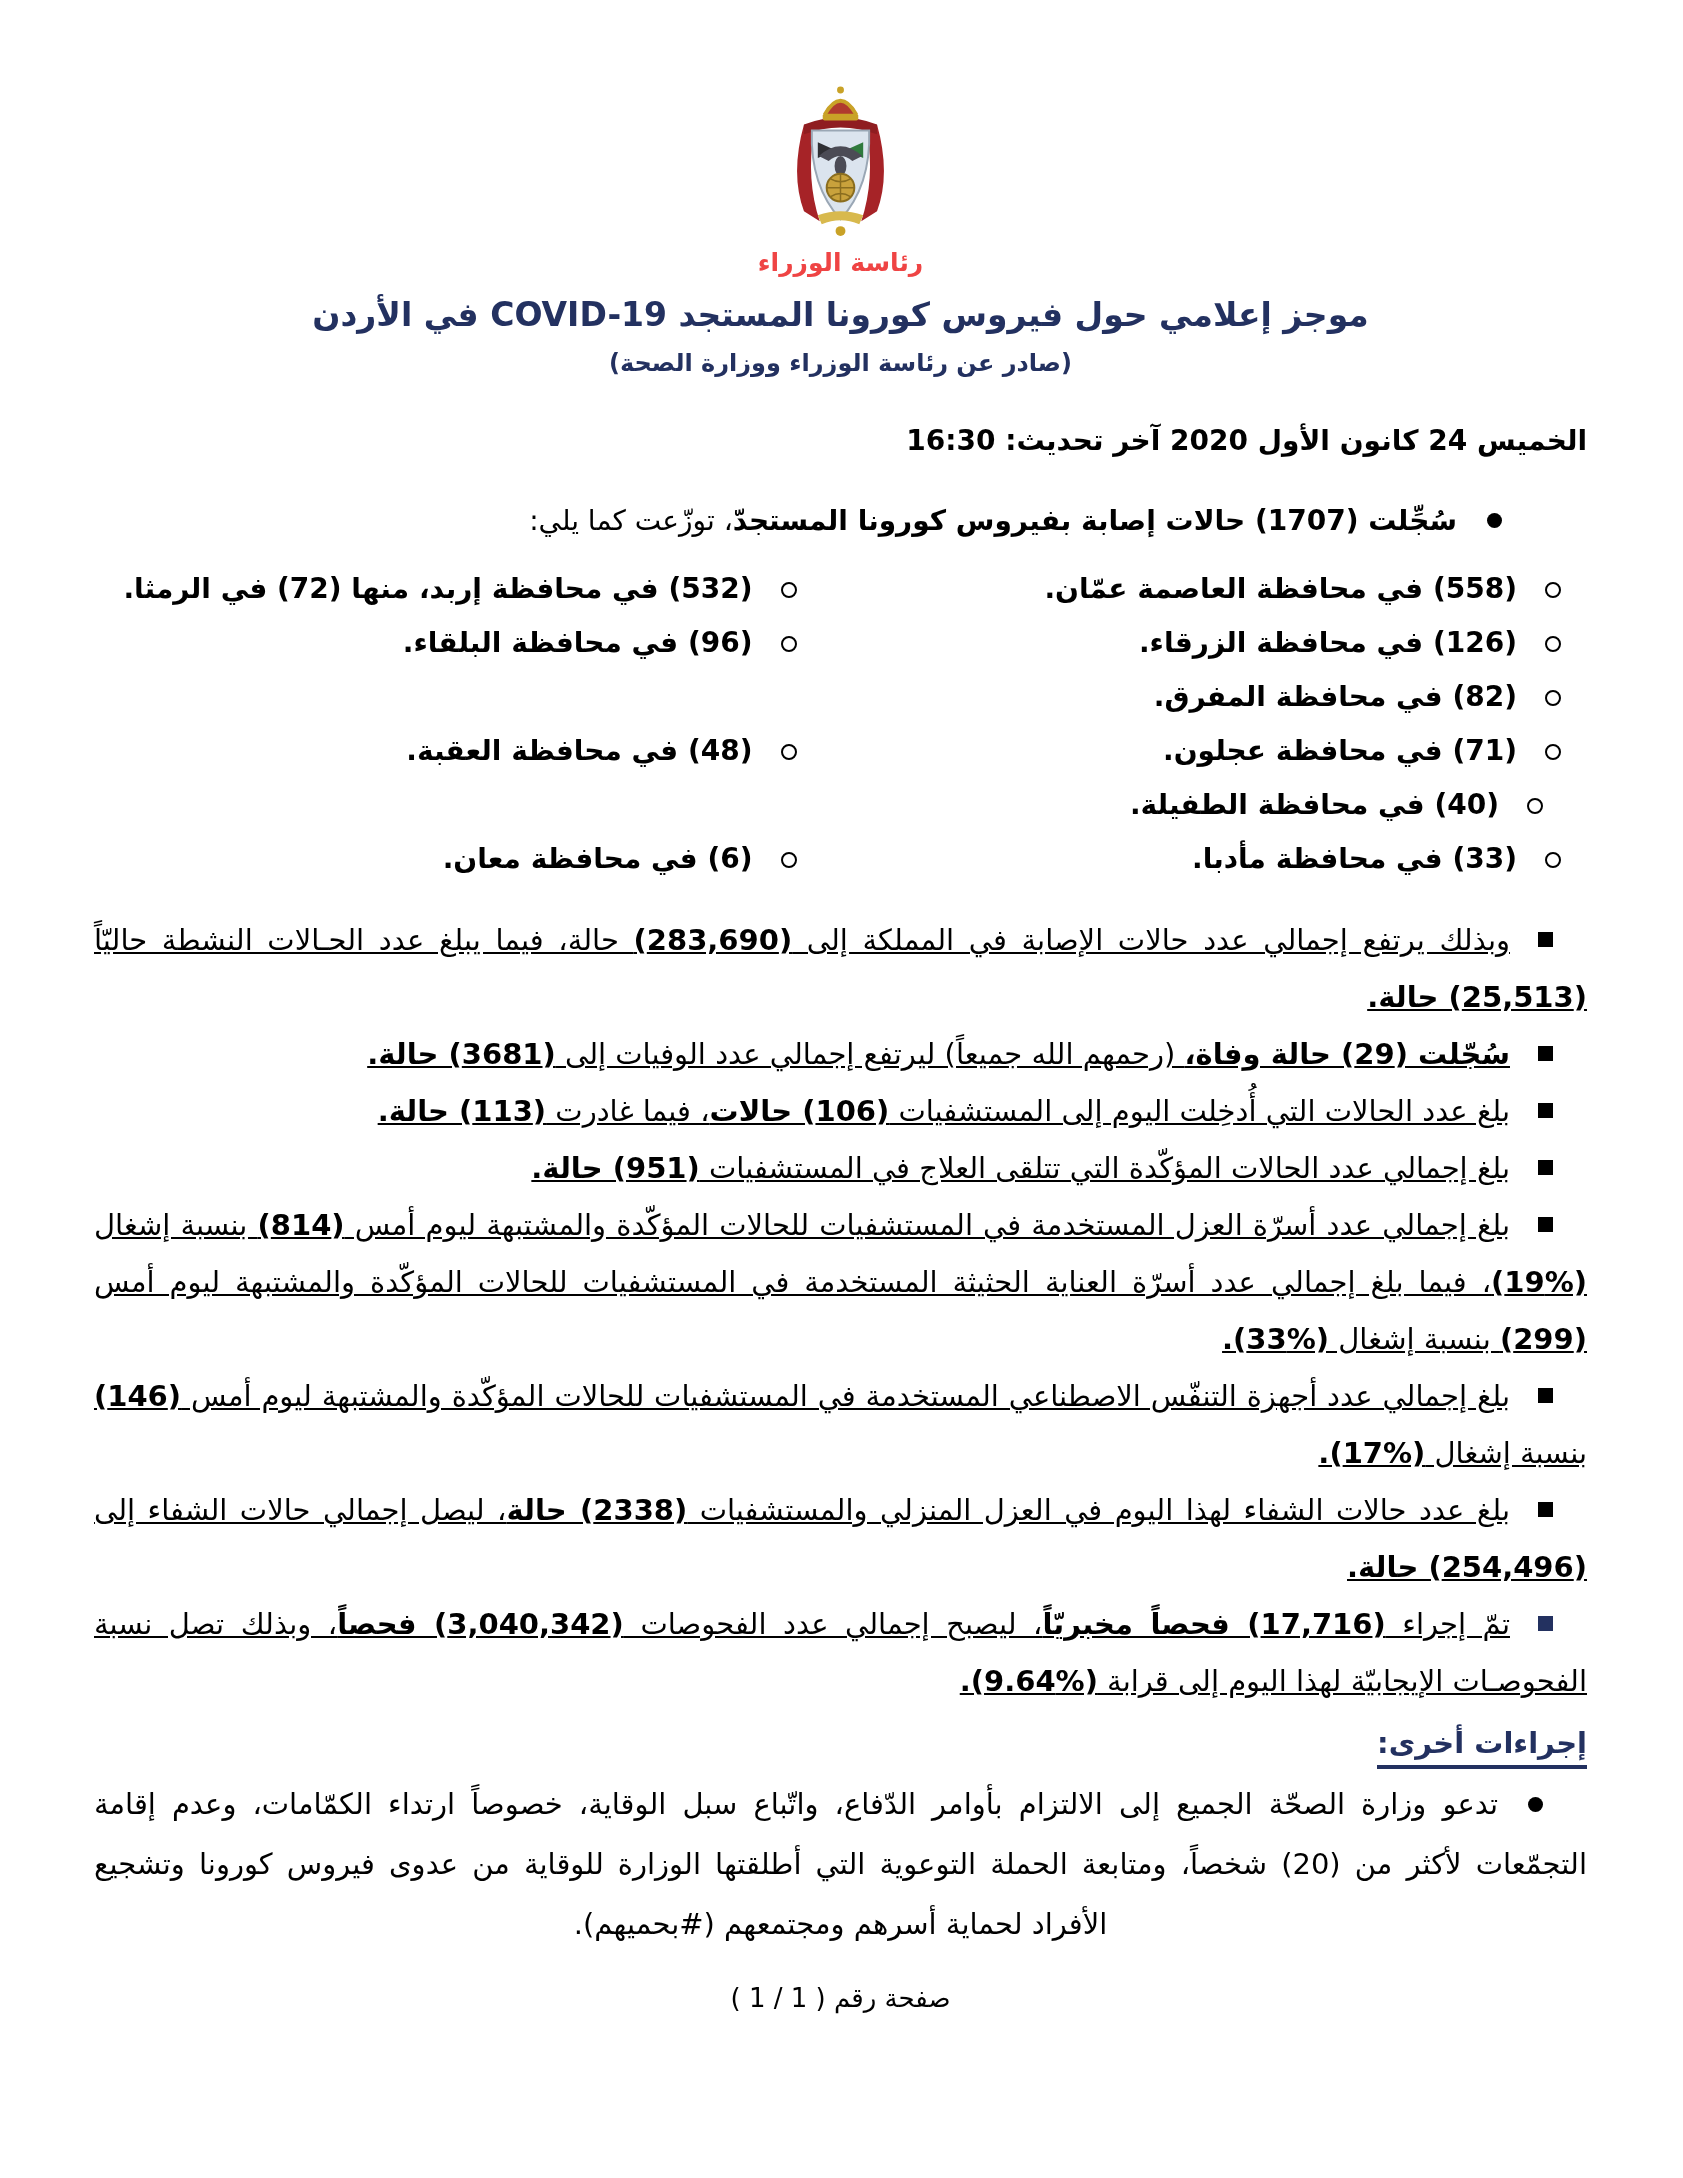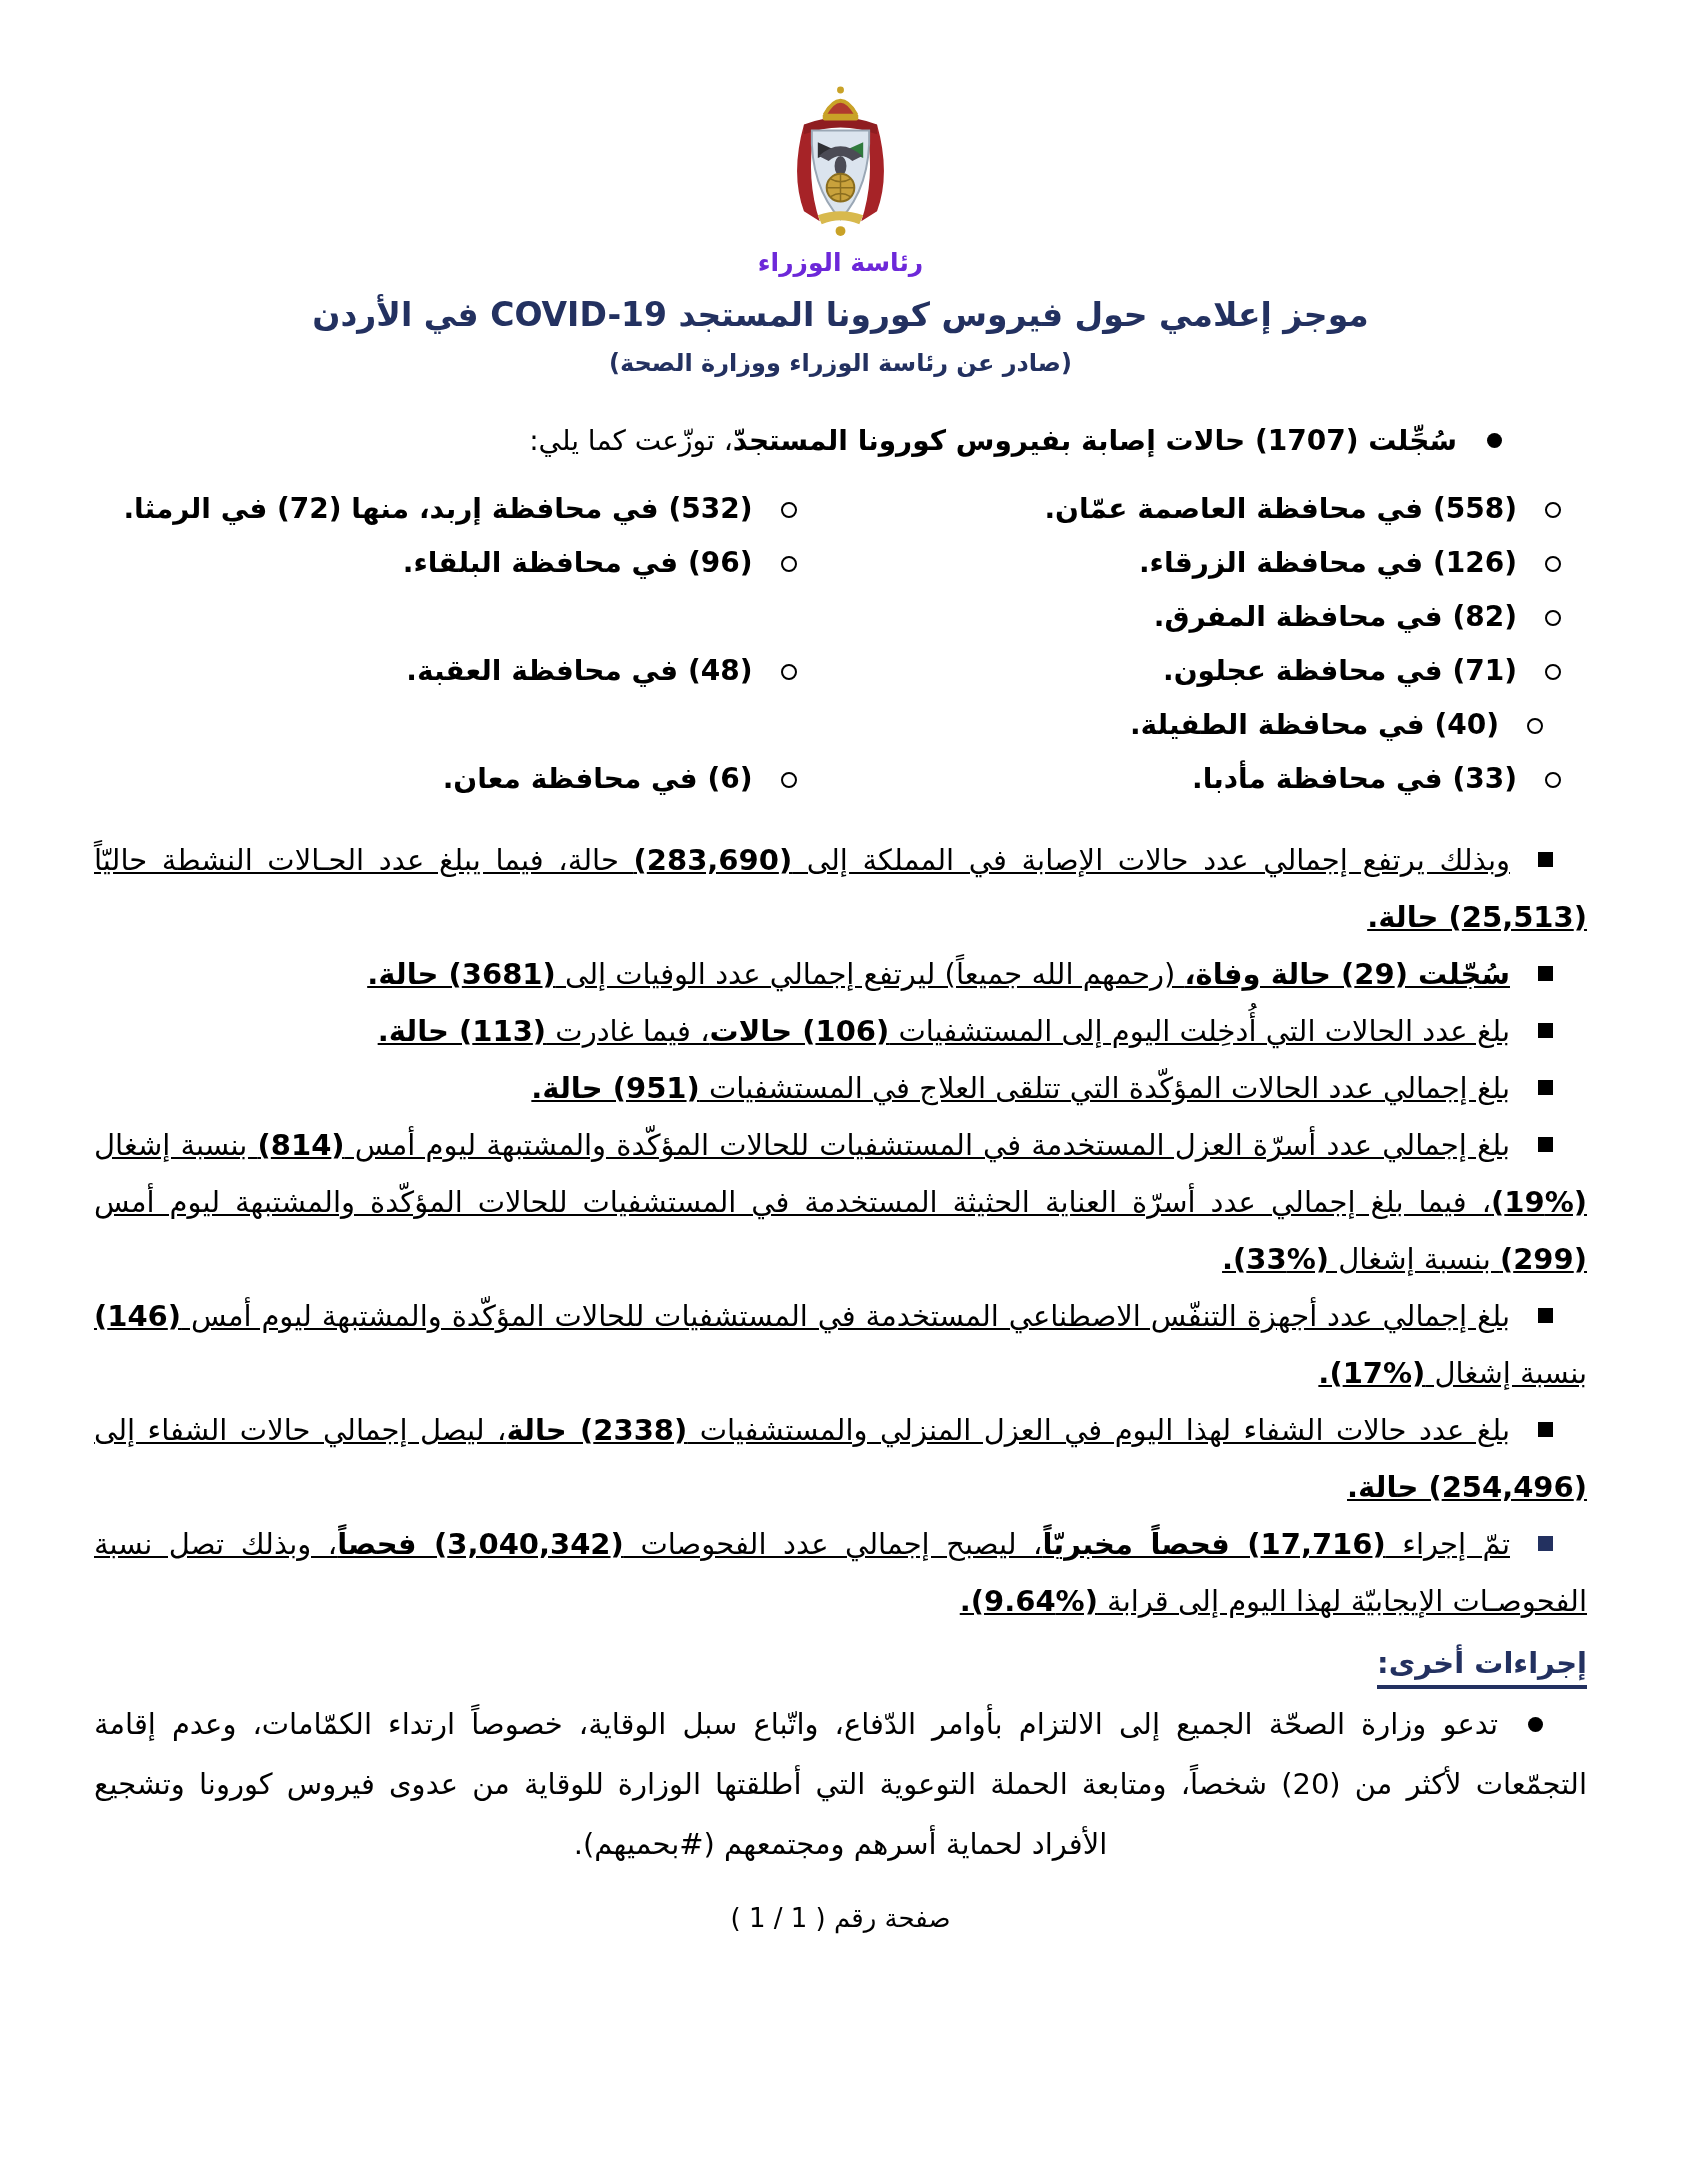--- a/index.html
+++ b/index.html
@@ -1,21 +1,21 @@
 <!DOCTYPE html>
 <html lang="ar" dir="rtl"><head>
 <meta charset="utf-8">
 <style>
   :root{ --navy:#233160; --ink:#000; }
   html,body{margin:0;padding:0;background:#fff;}
   .page{position:relative;width:1683px;height:2178px;background:#fff;overflow:hidden;
         direction:rtl;font-family:"DejaVu Sans",sans-serif;color:var(--ink);}
   .content{padding:85px 96px 0 94px;}
   .logo{text-align:center;}
-  .logo-caption{font-size:25px;font-weight:700;color:#6d28d9;line-height:40px;letter-spacing:1px;}
+  .logo-caption{font-size:25px;font-weight:700;color:#ef4444;line-height:40px;letter-spacing:1px;}
   .title{margin-top:10px;font-size:33px;font-weight:700;color:var(--navy);text-align:center;line-height:44px;}
   .subtitle{margin-top:10px;font-size:24px;font-weight:700;color:var(--navy);text-align:center;line-height:32px;}
   .date-line{margin-top:44px;font-size:28px;font-weight:700;line-height:36px;text-align:right;}
   .sec-h{font-size:29px;font-weight:700;margin-top:36px;line-height:42px;text-align:right;}
   .sec-h .ul{border-bottom:4px solid #000;padding-bottom:5px;}
   .sec-h.navy{color:var(--navy);margin-top:12px;}
   .sec-h.navy .ul{border-bottom-color:var(--navy);}
   .intro{margin-top:40px;font-size:28px;line-height:43px;text-indent:85px;text-align:justify;}
   .b{font-weight:700;}
   .dot{display:inline-block;width:15px;height:15px;border-radius:50%;background:#000;margin-left:30px;vertical-align:2px;}
@@ -63,20 +63,21 @@
         <path d="M53 24 Q67 8 81 24 L81 32 L53 32 Z" fill="#b03a2e"></path>
         <path d="M51 30 Q67 2 83 30" stroke="#c9a227" stroke-width="4" fill="none"></path>
         <circle cx="67" cy="5" r="3.5" fill="#c9a227"></circle>
         <rect x="49" y="29" width="36" height="7" rx="2" fill="#c9a227"></rect>
       </svg>
       <div class="logo-caption">رئاسة الوزراء</div>
     </div>
 
     <div class="title">موجز إعلامي حول فيروس كورونا المستجد COVID-19 في الأردن</div>
     <div class="subtitle">(صادر عن رئاسة الوزراء ووزارة الصحة)</div>
+    <div class="date-line">الخميس 24 كانون الأول 2020 آخر تحديث: 16:30</div>
 
 
     <div class="intro">
       <span class="dot"></span><span><span class="b">سُجِّلت (1707) حالات إصابة بفيروس كورونا المستجدّ</span><span>، توزّعت كما يلي:</span></span>
     </div>
 
     <div class="gov">
 
     <div class="gov-row">
           <div class="gov-cell right">

